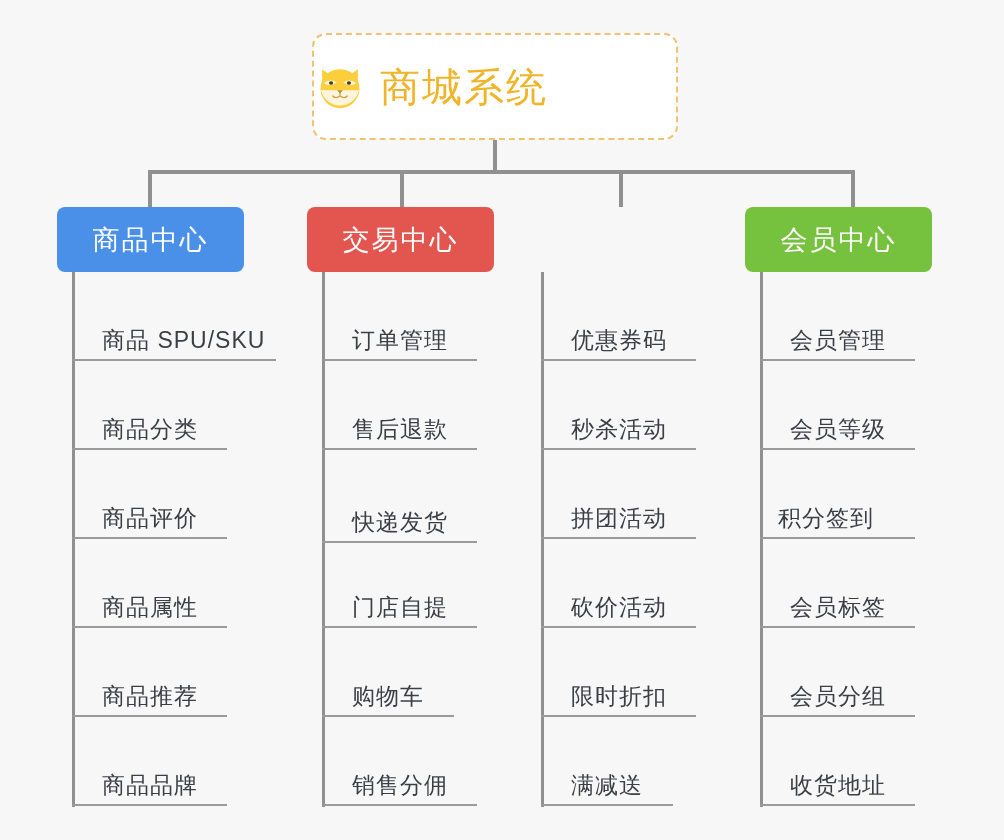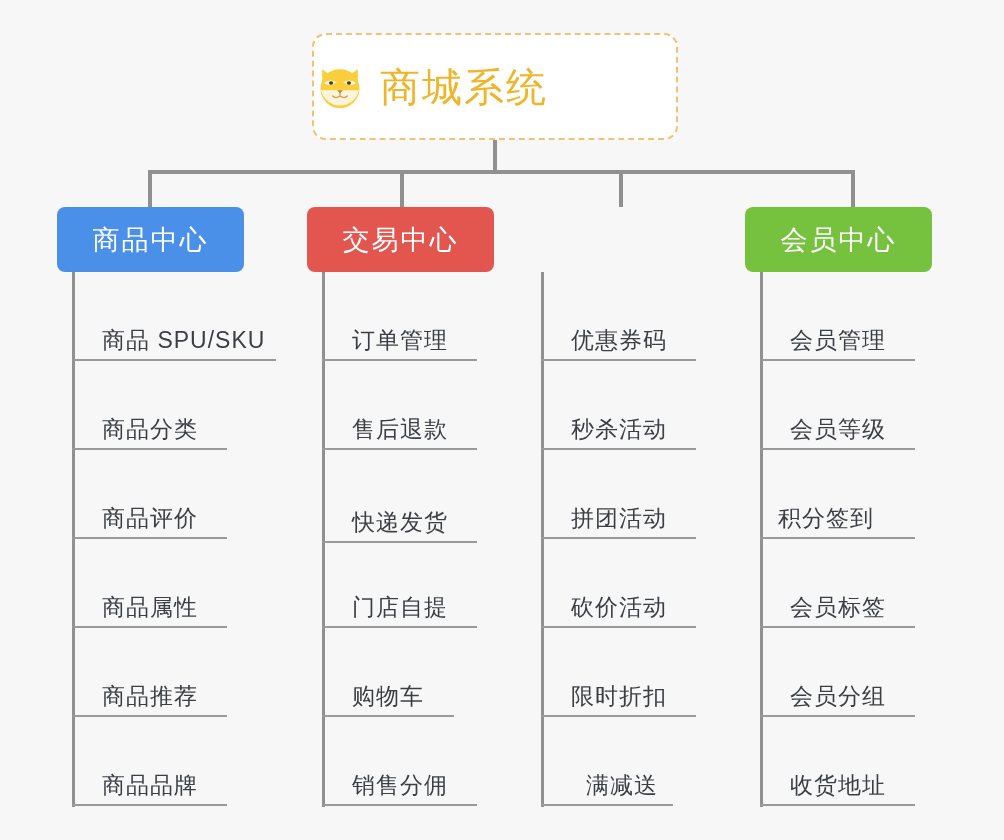--- a/index.html
+++ b/index.html
@@ -208,21 +208,21 @@
     </div>
     <div class="leaf" style="top:178px; width:155px;">
       <span class="leaf-label">拼团活动</span>
     </div>
     <div class="leaf" style="top:267px; width:155px;">
       <span class="leaf-label">砍价活动</span>
     </div>
     <div class="leaf" style="top:356px; width:155px;">
       <span class="leaf-label">限时折扣</span>
     </div>
-    <div class="leaf" style="top:445px; width:132px;justify-content:center;">
+    <div class="leaf" style="top:445px; width:132px;">
       <span class="leaf-label">满减送</span>
     </div>
   </div>
 
   <div class="col" style="left:760px;">
     <div class="col-spine" style="height:535px;"></div>
     <div class="leaf" style="top:0px; width:155px;">
       <span class="leaf-label">会员管理</span>
     </div>
     <div class="leaf" style="top:89px; width:155px;">

